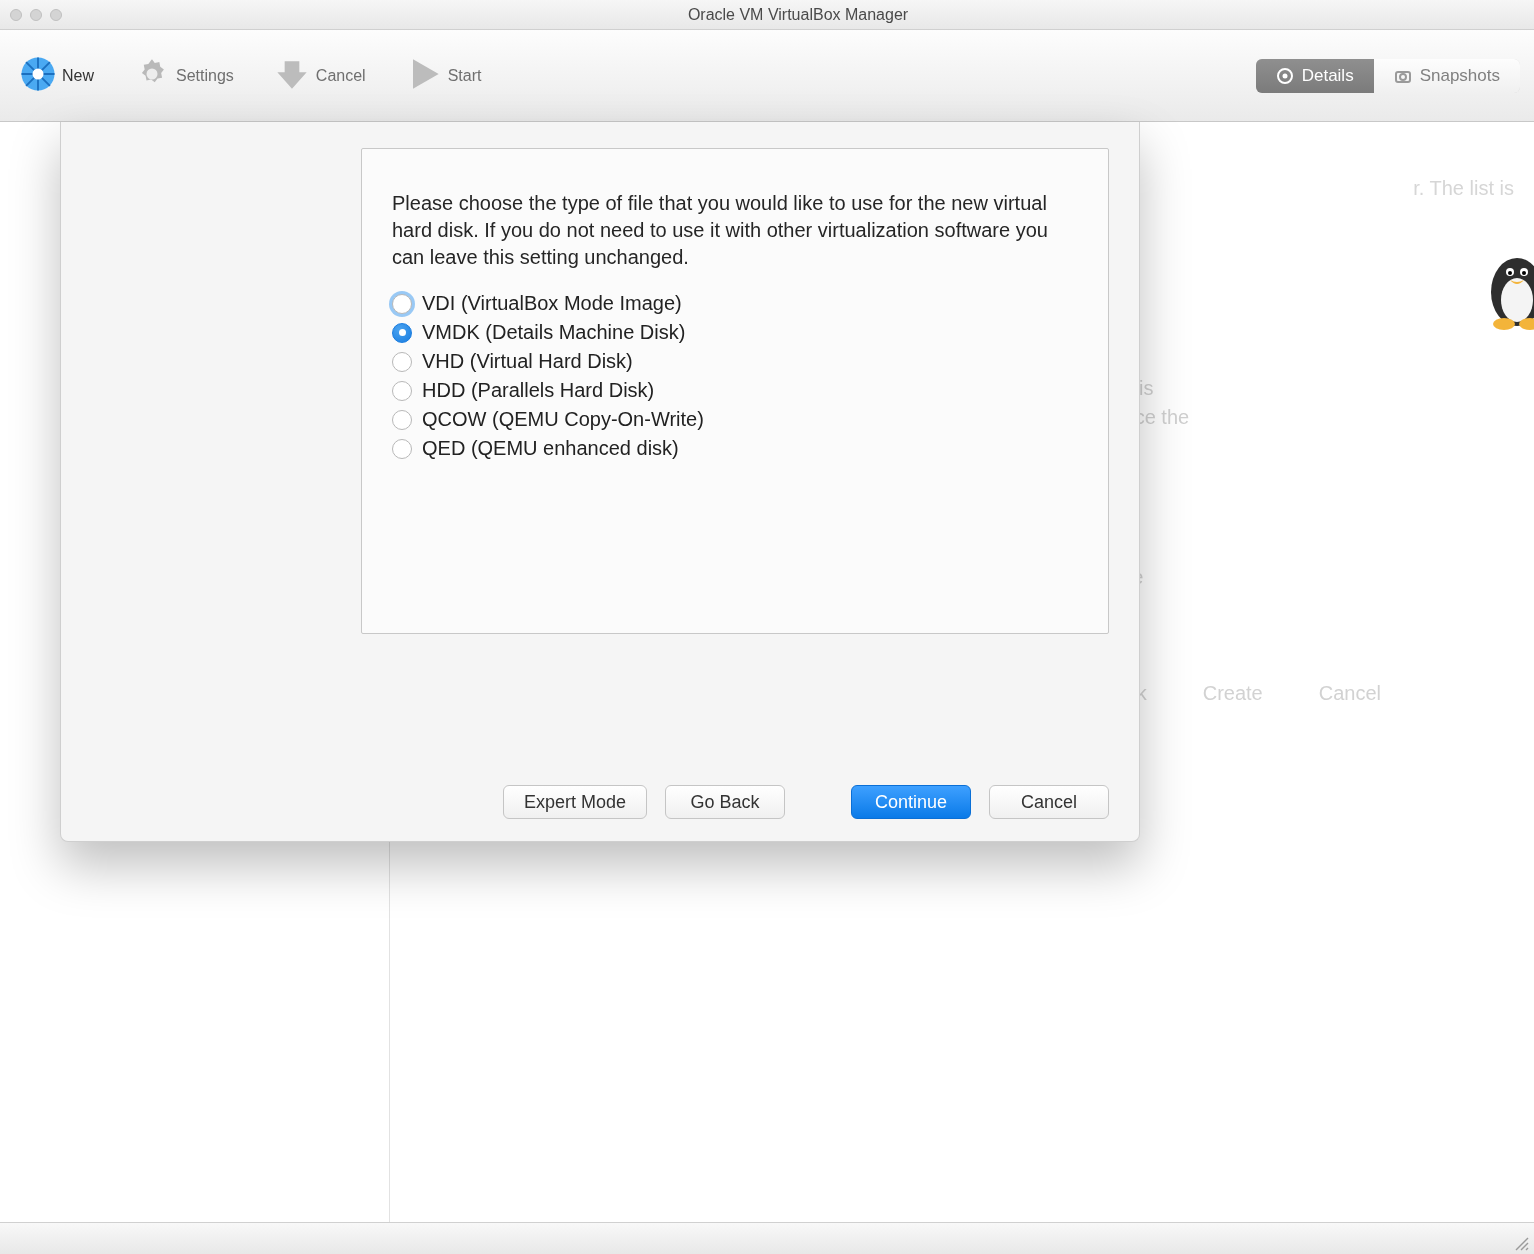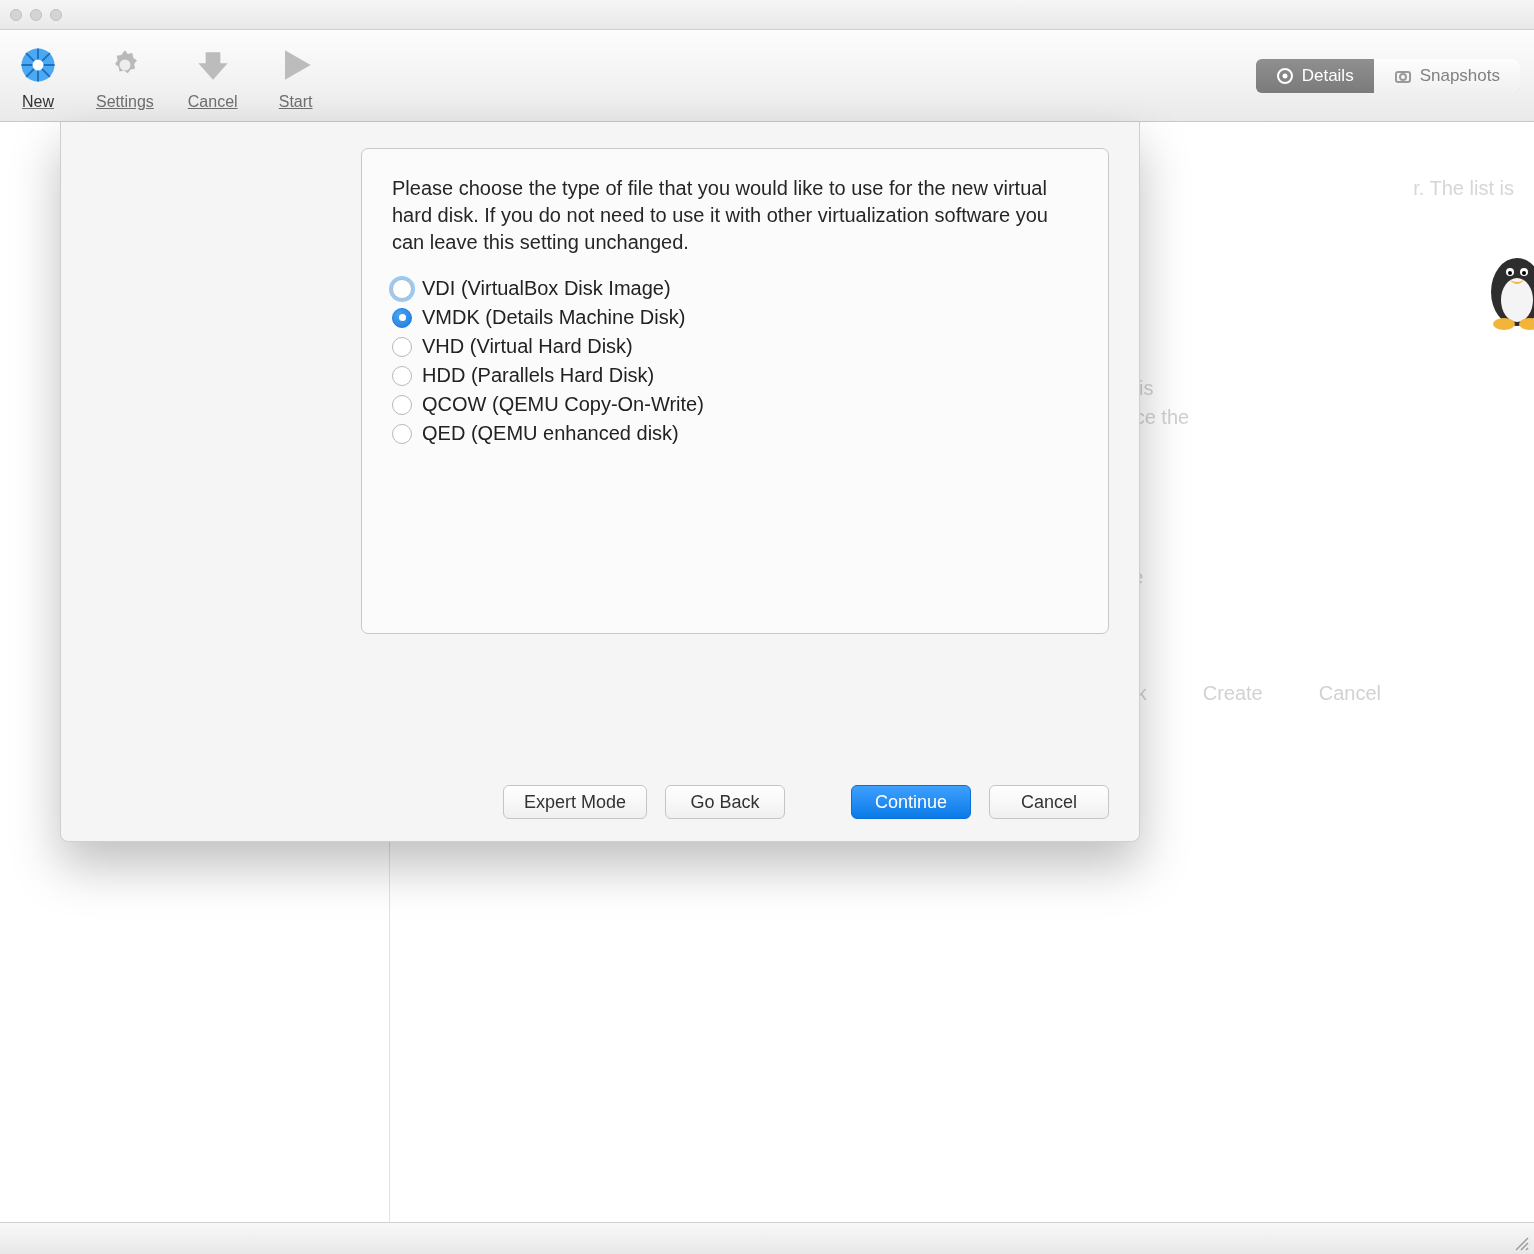--- a/index.html
+++ b/index.html
@@ -16,21 +16,21 @@
 .tl { width: 12px; height: 12px; border-radius: 50%; background: #d4d4d4; border: 1px solid #c0c0c0; }
 .titlebar .title { flex: 1; text-align: center; color: #4a4a4a; font-size: 16px; }
 
 
 .toolbar {
   height: 92px;
   background: linear-gradient(#fdfdfd, #eaeaea);
   border-bottom: 1px solid #c8c8c8;
   display: flex; align-items: center; padding: 0 14px;
 }
-.tool { display: flex; flex-direction: column; align-items: center; margin-right: 34px; color: #6f6f6f; font-size: 16px; cursor: default; text-decoration: underline; }
+.tool { display: flex; flex-direction: row; align-items: center; margin-right: 34px; color: #6f6f6f; font-size: 16px; cursor: default; }
 .tool .icon { width: 48px; height: 48px; display: flex; align-items: center; justify-content: center; margin-bottom: 4px; }
 .tool svg { width: 44px; height: 44px; }
 .tool.active .lbl { color: #333; }
 .spacer { flex: 1; }
 .seg { display: flex; height: 34px; border-radius: 6px; overflow: hidden; box-shadow: inset 0 0 0 1px rgba(0,0,0,.12); }
 .seg .btn { display: flex; align-items: center; gap: 8px; padding: 0 20px; font-size: 17px; background: linear-gradient(#fdfdfd,#f0f0f0); color: #808080; }
 .seg .btn.active { background: linear-gradient(#8f8f8f,#7b7b7b); color: #fff; }
 .seg .btn svg { width: 18px; height: 18px; }
 
 
@@ -49,21 +49,21 @@
 .disk-art { position: absolute; left: 110px; top: 170px; width: 440px; height: 440px; pointer-events: none; }
 
 
 .sheet {
   position: absolute; left: 60px; top: 0; width: 1080px; height: 720px;
   background: #f5f5f5; border: 1px solid #cfcfcf; border-top: none;
   border-radius: 0 0 8px 8px; box-shadow: 0 24px 50px rgba(0,0,0,.25);
 }
 .sheet-inner { padding: 26px 30px 20px 300px; height: 100%; position: relative; }
 .sheet h2 { font-size: 24px; font-weight: 700; color: #262626; margin-bottom: 14px; }
-.panel { background: rgba(255,255,255,.55); border: 1px solid #c8c8c8; border-radius: 7px; padding: 26px 30px; height: 486px; }
+.panel { background: rgba(255,255,255,.55); border: 1px solid #c8c8c8; border-radius: 2px; padding: 41px 30px; height: 486px; }
 .panel p { font-size: 20px; color: #262626; margin-bottom: 22px; line-height: 1.34; }
 .radio-list { display: flex; flex-direction: column; gap: 6px; }
 .radio-row { display: flex; align-items: center; gap: 10px; font-size: 20px; color: #222; }
 .radio { width: 20px; height: 20px; border-radius: 50%; border: 1px solid #b8b8b8; background: #fff; display: inline-flex; align-items: center; justify-content: center; }
 .radio.selected { background: radial-gradient(circle at 35% 30%, #4aa3f0, #1a7de0); border-color: #1a7de0; }
 .radio.selected::after { content:''; width:7px; height:7px; background:#fff; border-radius:50%; }
 .radio.focus { box-shadow: 0 0 0 3px rgba(72,160,240,.55); }
 
 .sheet-buttons { position: absolute; right: 30px; bottom: 22px; display: flex; gap: 18px; }
 .ios-btn { height: 34px; min-width: 120px; padding: 0 20px; border-radius: 6px; border: 1px solid #c5c5c5;
@@ -76,20 +76,21 @@
 </style>
 </head>
 <body>
 
 <div class="titlebar">
   <div class="traffic">
     <div class="tl"></div>
     <div class="tl"></div>
     <div class="tl"></div>
   </div>
+  <div class="title">Oracle VM VirtualBox Manager</div>
 </div>
 
 <div class="toolbar">
   <div class="tool active">
     <span class="icon">
       <svg viewBox="0 0 48 48">
           <circle cx="24" cy="24" r="18" fill="#4aa9f2"></circle>
           <g stroke="#1b6fbf" stroke-width="2">
             <line x1="24" y1="6" x2="24" y2="42"></line>
             <line x1="6" y1="24" x2="42" y2="24"></line>
@@ -191,21 +192,21 @@
     <ellipse cx="220" cy="260" rx="52" ry="28" fill="#fff" opacity=".9"></ellipse>
   </svg>
 
   <div class="sheet">
     <div class="sheet-inner">
       <div class="panel">
         <p>Please choose the type of file that you would like to use for the new virtual hard disk. If you do not need to use it with other virtualization software you can leave this setting unchanged.</p>
         <div class="radio-list">
           <label class="radio-row">
             <span class="radio focus"></span>
-            <span>VDI (VirtualBox Disk Image)</span>
+            <span>VDI (VirtualBox Mode Image)</span>
           </label>
           <label class="radio-row">
             <span class="radio selected"></span>
             <span>VMDK (Details Machine Disk)</span>
           </label>
           <label class="radio-row">
             <span class="radio"></span>
             <span>VHD (Virtual Hard Disk)</span>
           </label>
           <label class="radio-row">

